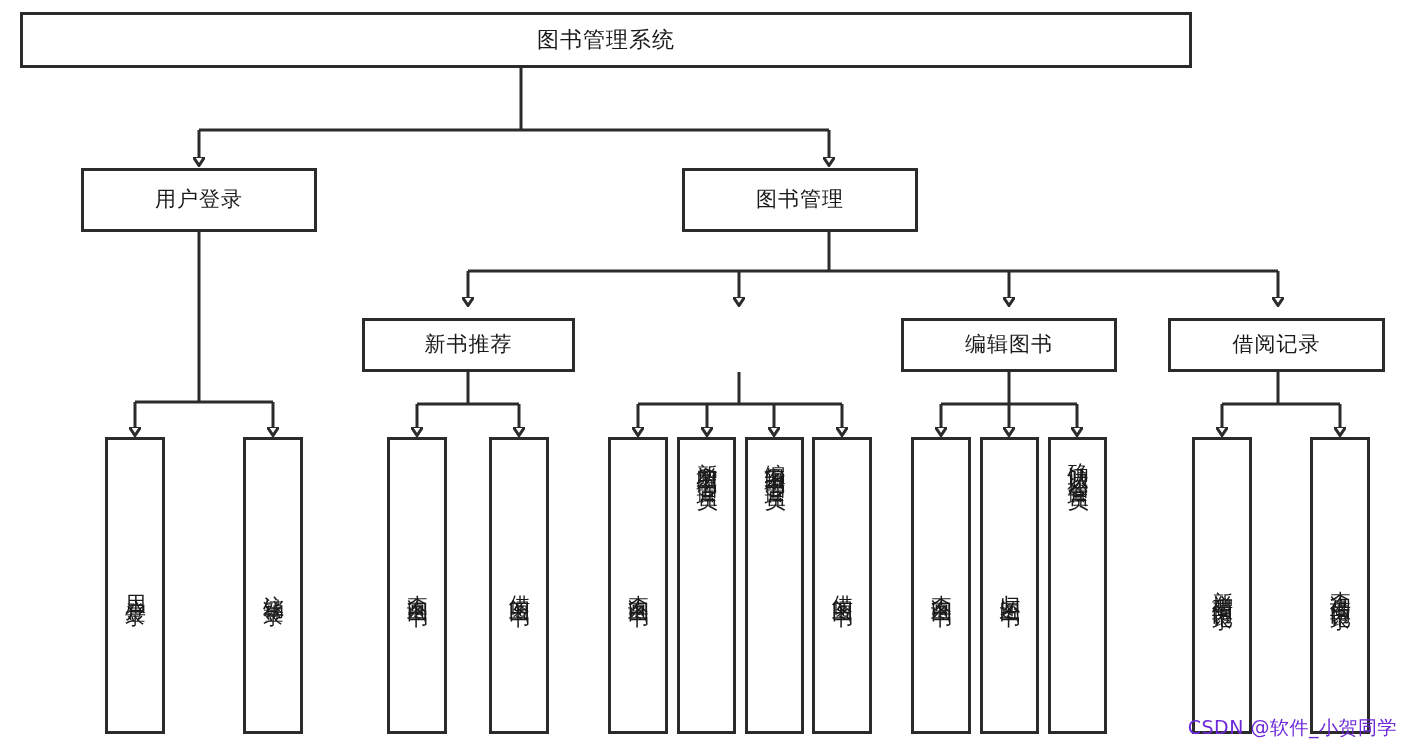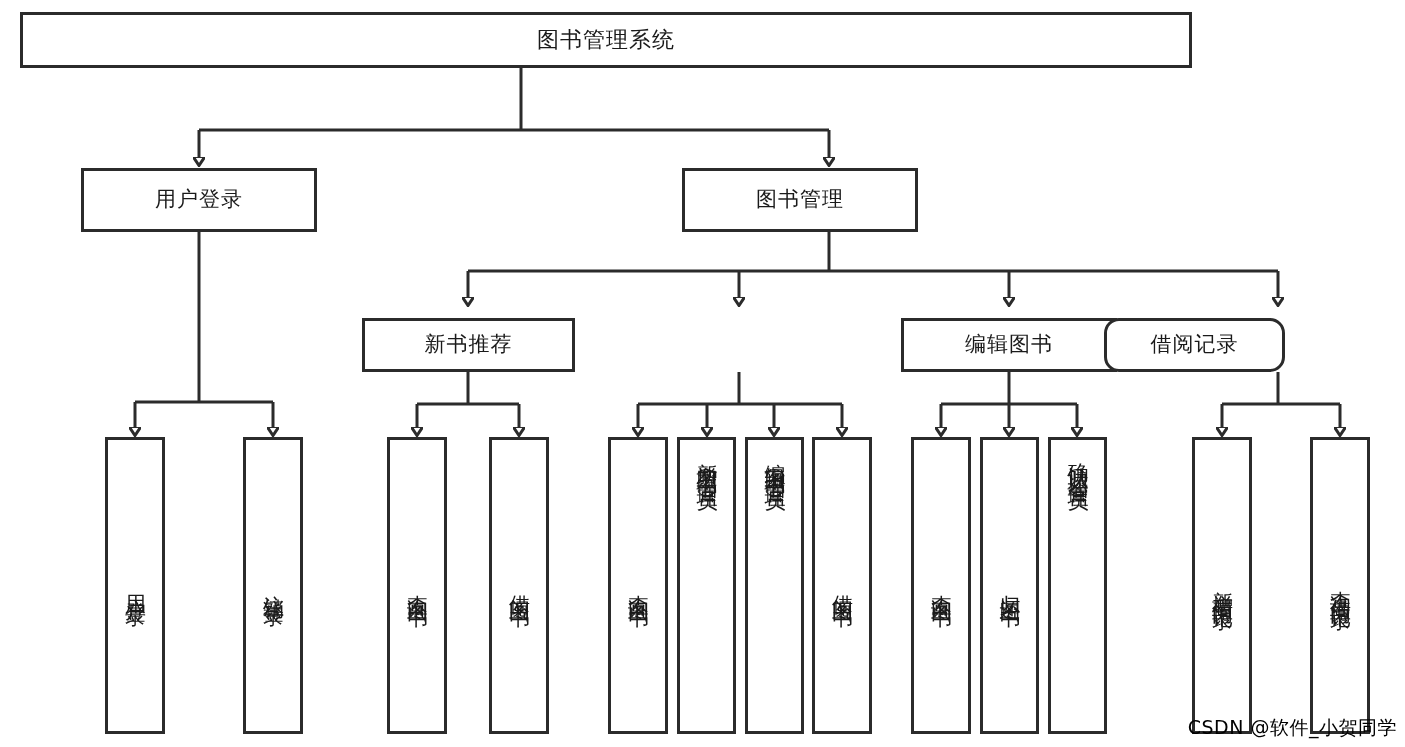--- a/index.html
+++ b/index.html
@@ -69,21 +69,21 @@
   
   .node.v.center {
     align-items: center;
   }
   
   #watermark {
     position: absolute;
     right: 8px;
     bottom: 6px;
     font-size: 19px;
-    color: #000000;
+    color: #6d28d9;
     letter-spacing: 0.5px;
     white-space: nowrap;
     user-select: none;
     text-align: right;
   }
 </style>
 </head>
 <body>
 
 <div id="canvas">
@@ -150,21 +150,21 @@
 
   <div class="node h" style="left:362px; top:318px; width:213px; height:54px;">
     <span>新书推荐</span>
   </div>
 
 
   <div class="node h" style="left:901px; top:318px; width:216px; height:54px;">
     <span>编辑图书</span>
   </div>
 
-  <div class="node h" style="left:1104px; top:318px; width:181px; height:54px;border-radius:15px;">
+  <div class="node h" style="left:1168px; top:318px; width:217px; height:54px;">
     <span>借阅记录</span>
   </div>
 
   <div class="node v center" style="left:105px; top:437px; width:60px; height:297px;">
     <span class="vtext">用户登录</span>
   </div>
 
   <div class="node v center" style="left:243px; top:437px; width:60px; height:297px;">
     <span class="vtext">注销登录</span>
   </div>

